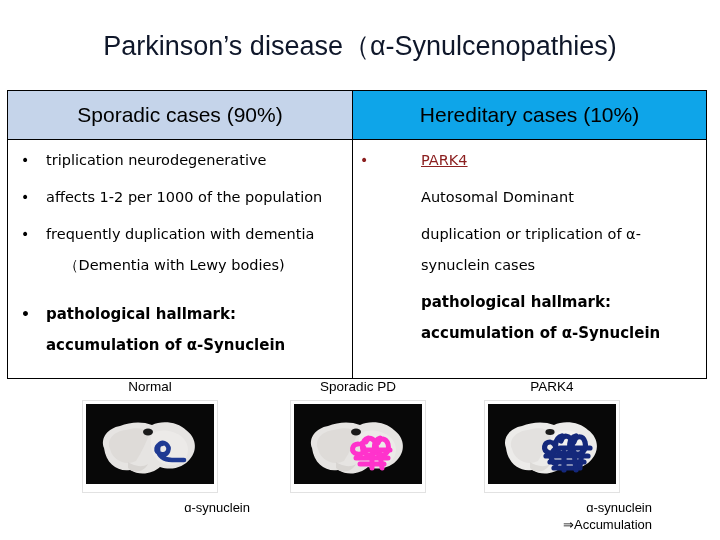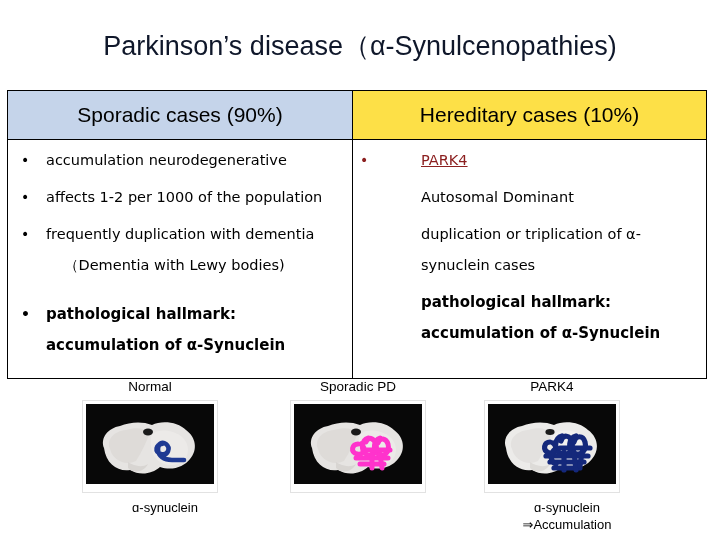--- a/index.html
+++ b/index.html
@@ -50,21 +50,21 @@
   .hdr {
     height: 48px;
     text-align: center;
     vertical-align: middle !important;
     font-size: 21px;
     font-family: "Liberation Sans", sans-serif;
     white-space: nowrap;
     margin-left: 12px;
   }
   .hdr-sporadic  { background: #c5d4ea; }
-  .hdr-hereditary{ background: #fde047; }
+  .hdr-hereditary{ background: #0ea5e9; }
 
   .body-cell {
     height: 228px;
     padding-top: 10px !important;
   }
 
   
   .line {
     position: relative;
     min-height: 22px;
@@ -153,21 +153,21 @@
     position: relative;
     overflow: hidden;
   }
   .brain-svg { display: block; }
 
   .fig-cap {
     margin-top: 6px;
     font-size: 13px;
     line-height: 17px;
     font-family: "Liberation Sans", sans-serif;
-    text-align: center;
+    text-align: right;
     padding-left: 30px;
     white-space: pre-line;
   }
   .fig-cap.c2 { padding-left: 32px; }
   .fig-cap.c3 { padding-left: 30px; }
 </style>
 </head>
 <body>
 
 <div id="slide-title">Parkinson’s disease（α-Synulcenopathies)</div>
@@ -181,21 +181,21 @@
       <tr>
     <td class="hdr hdr-sporadic">Sporadic cases (90%)</td>
     <td class="hdr hdr-hereditary">Hereditary cases (10%)</td>
   </tr>
   <tr>
 
     <td class="body-cell">
 
       <div class="line">
         <span class="bul">•</span>
-        <span class="lbl">accumulation neurodegenerative</span>
+        <span class="lbl">triplication neurodegenerative</span>
       </div>
 
       <div class="line">
         <span class="bul">•</span>
         <span class="lbl">affects 1-2 per 1000 of the population</span>
       </div>
 
       <div class="line nogap">
         <span class="bul">•</span>
         <span class="lbl">frequently duplication with dementia</span>

